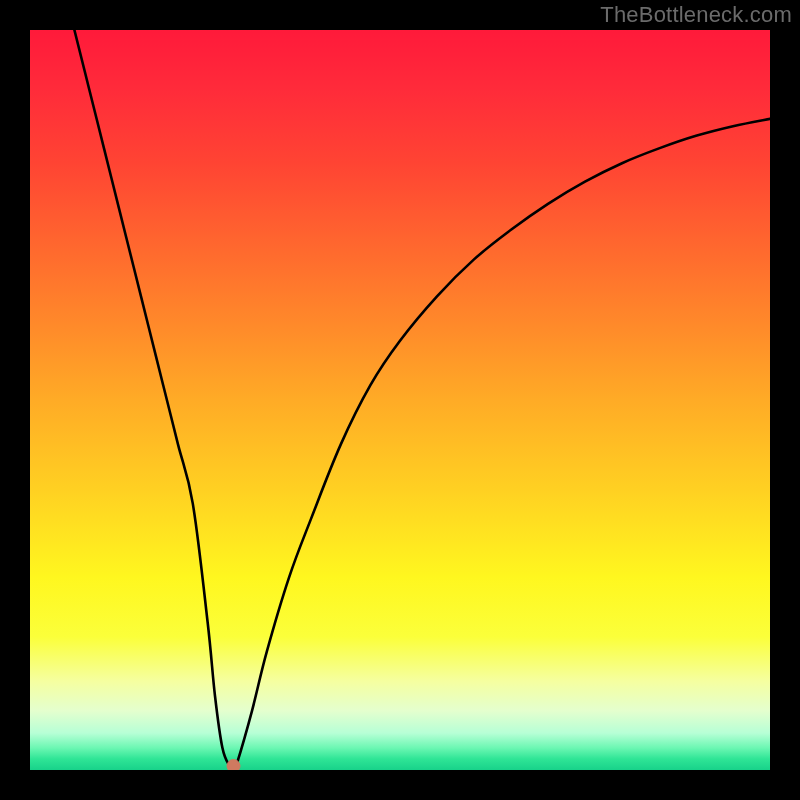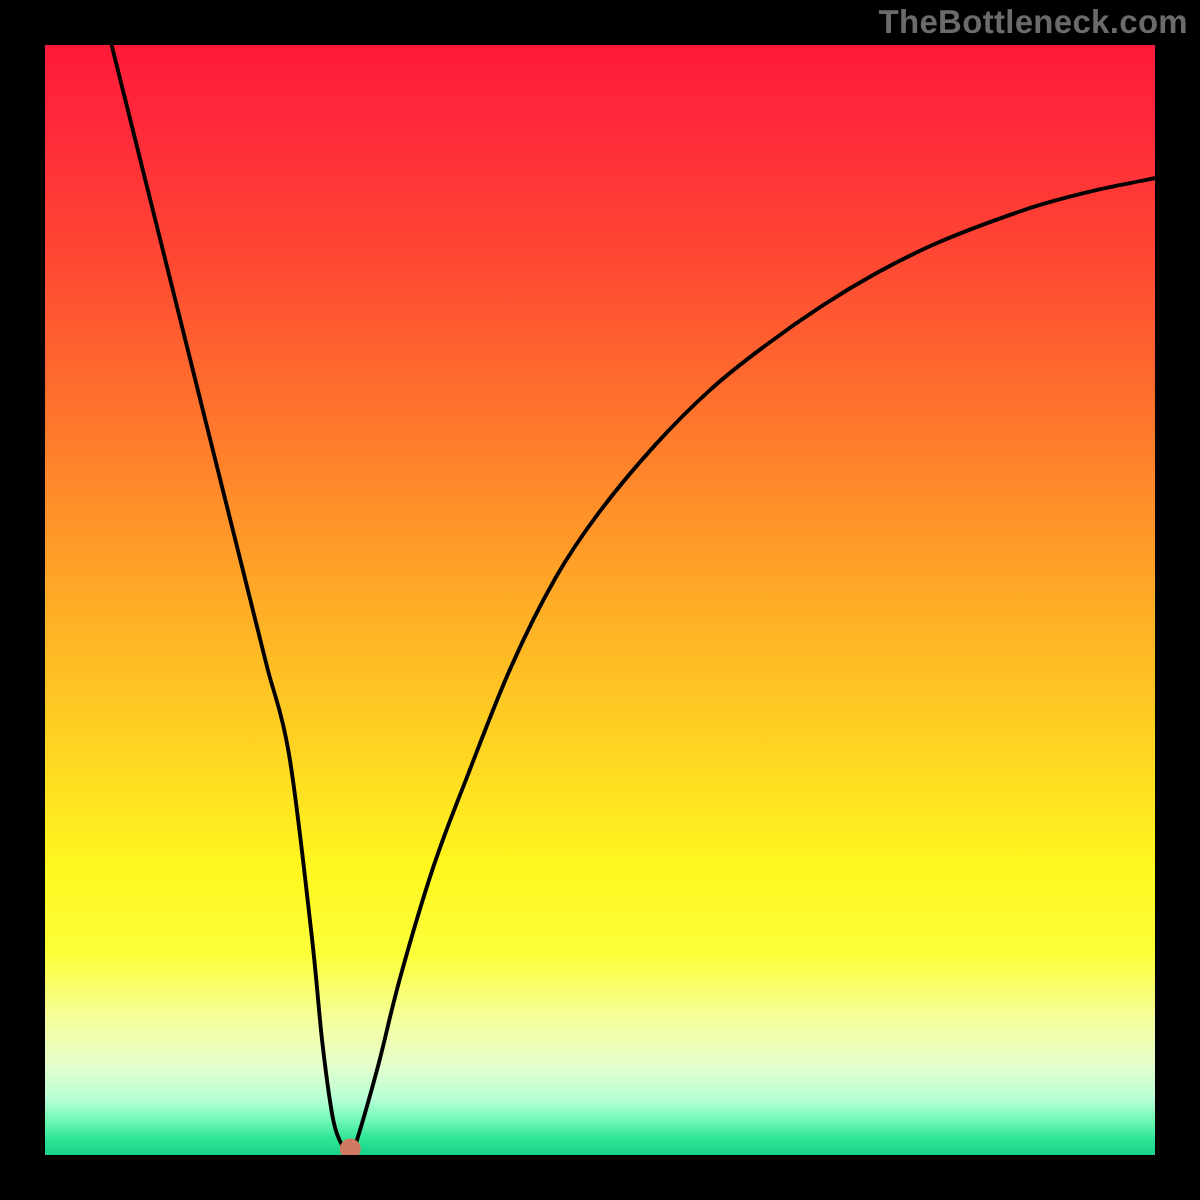--- a/index.html
+++ b/index.html
@@ -15,21 +15,21 @@
     width: 800px;
     height: 800px;
     background: #000;
   }
   .watermark {
     position: absolute;
     top: 2px;
     right: 8px;
     color: #6b6b6b;
     font-size: 22px;
-    font-weight: 700;
+    font-weight: 400;
     letter-spacing: 0.2px;
     z-index: 10;
   }
   .plot-area {
     position: absolute;
     left: 30px;
     top: 30px;
     width: 740px;
     height: 740px;
     overflow: hidden;

